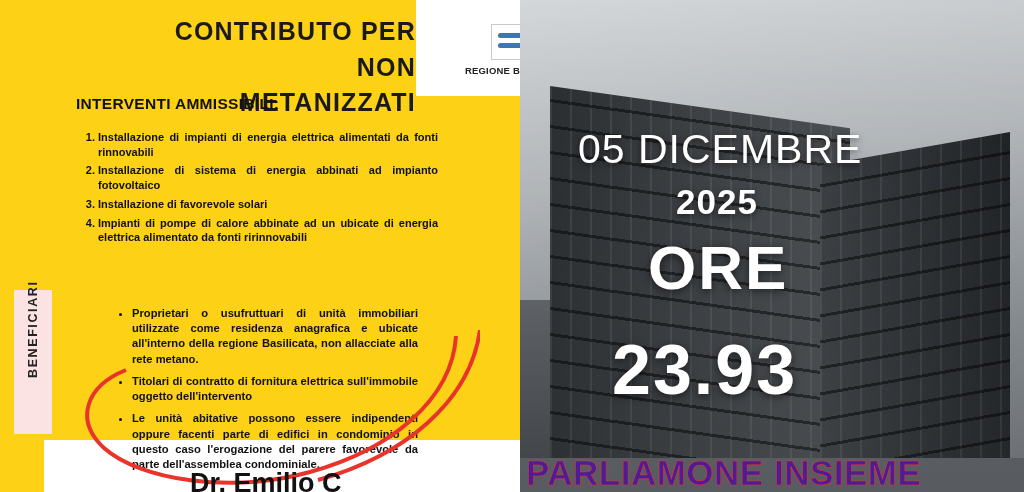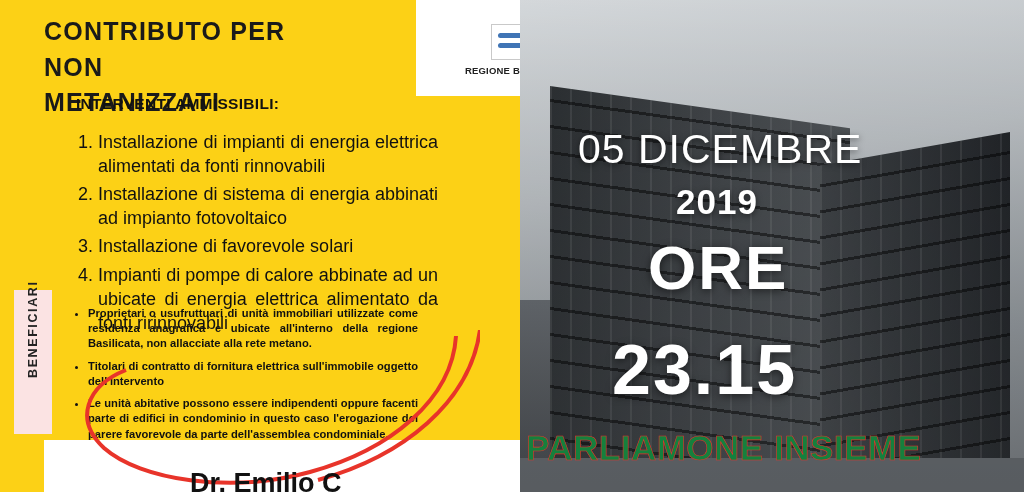--- a/index.html
+++ b/index.html
@@ -54,21 +54,21 @@
     height: 52px;
     background: #ffffff;
   }
 
   
   .title-block {
     position: absolute;
     left: 44px;
     top: 14px;
     width: 372px;
-    text-align: left;
+    text-align: right;
     color: #1a1a1a;
     font-weight: bold;
     font-size: 25px;
     line-height: 1.42;
     letter-spacing: 1.2px;
   }
   .title-block div { white-space: nowrap; }
 
   
   .logos {
@@ -189,22 +189,22 @@
     color: #111;
     letter-spacing: 0.3px;
   }
   .numbered-list {
     position: absolute;
     left: 76px;
     top: 130px;
     width: 340px;
     margin: 0;
     padding-left: 22px;
-    font-size: 18px;
-    font-weight: normal;
+    font-size: 11px;
+    font-weight: bold;
     color: #111;
     line-height: 1.34;
   }
   .numbered-list li {
     margin-bottom: 4px;
     text-align: justify;
   }
 
   
   .benef-tab {
@@ -234,20 +234,21 @@
     margin: 0;
     padding-left: 14px;
     font-size: 11.2px;
     font-weight: bold;
     color: #111;
     line-height: 1.36;
   }
   .benef-list li {
     margin-bottom: 7px;
     text-align: justify;
+    margin-left: 44px;
   }
 
   
   .swoosh {
     position: absolute;
     left: 60px;
     top: 330px;
     width: 420px;
     height: 200px;
     pointer-events: none;
@@ -350,24 +351,24 @@
     top: 330px;
     font-size: 70px;
     font-weight: bold;
     color: #ffffff;
     letter-spacing: 2px;
     text-shadow: 0 2px 8px rgba(0,0,0,.55);
   }
   .parliamone {
     position: absolute;
     left: 526px;
-    top: 428px;
+    top: 453px;
     font-size: 35px;
     font-weight: bold;
-    color: #15803d;
+    color: #4c1d95;
     letter-spacing: 0.5px;
     white-space: nowrap;
     -webkit-text-stroke: 0.6px #e8342a;
   }
 
   
   .bottom-name {
     position: absolute;
     left: 190px;
     top: 468px;
@@ -459,20 +460,20 @@
       <div class="bld-windows"></div>
     </div>
     <div class="bld b2">
       <div class="bld-windows"></div>
     </div>
     <div class="ground"></div>
     <div class="photo-tint"></div>
   </div>
 
   <div class="date-line">05 DICEMBRE</div>
-  <div class="year-line">2019</div>
+  <div class="year-line">2025</div>
   <div class="ore-line">ORE</div>
-  <div class="time-line">23.15</div>
+  <div class="time-line">23.93</div>
   <div class="parliamone">PARLIAMONE INSIEME</div>
 
   <div class="bottom-name">Dr. Emilio C</div>
 
 </div>
 
 </body></html>

